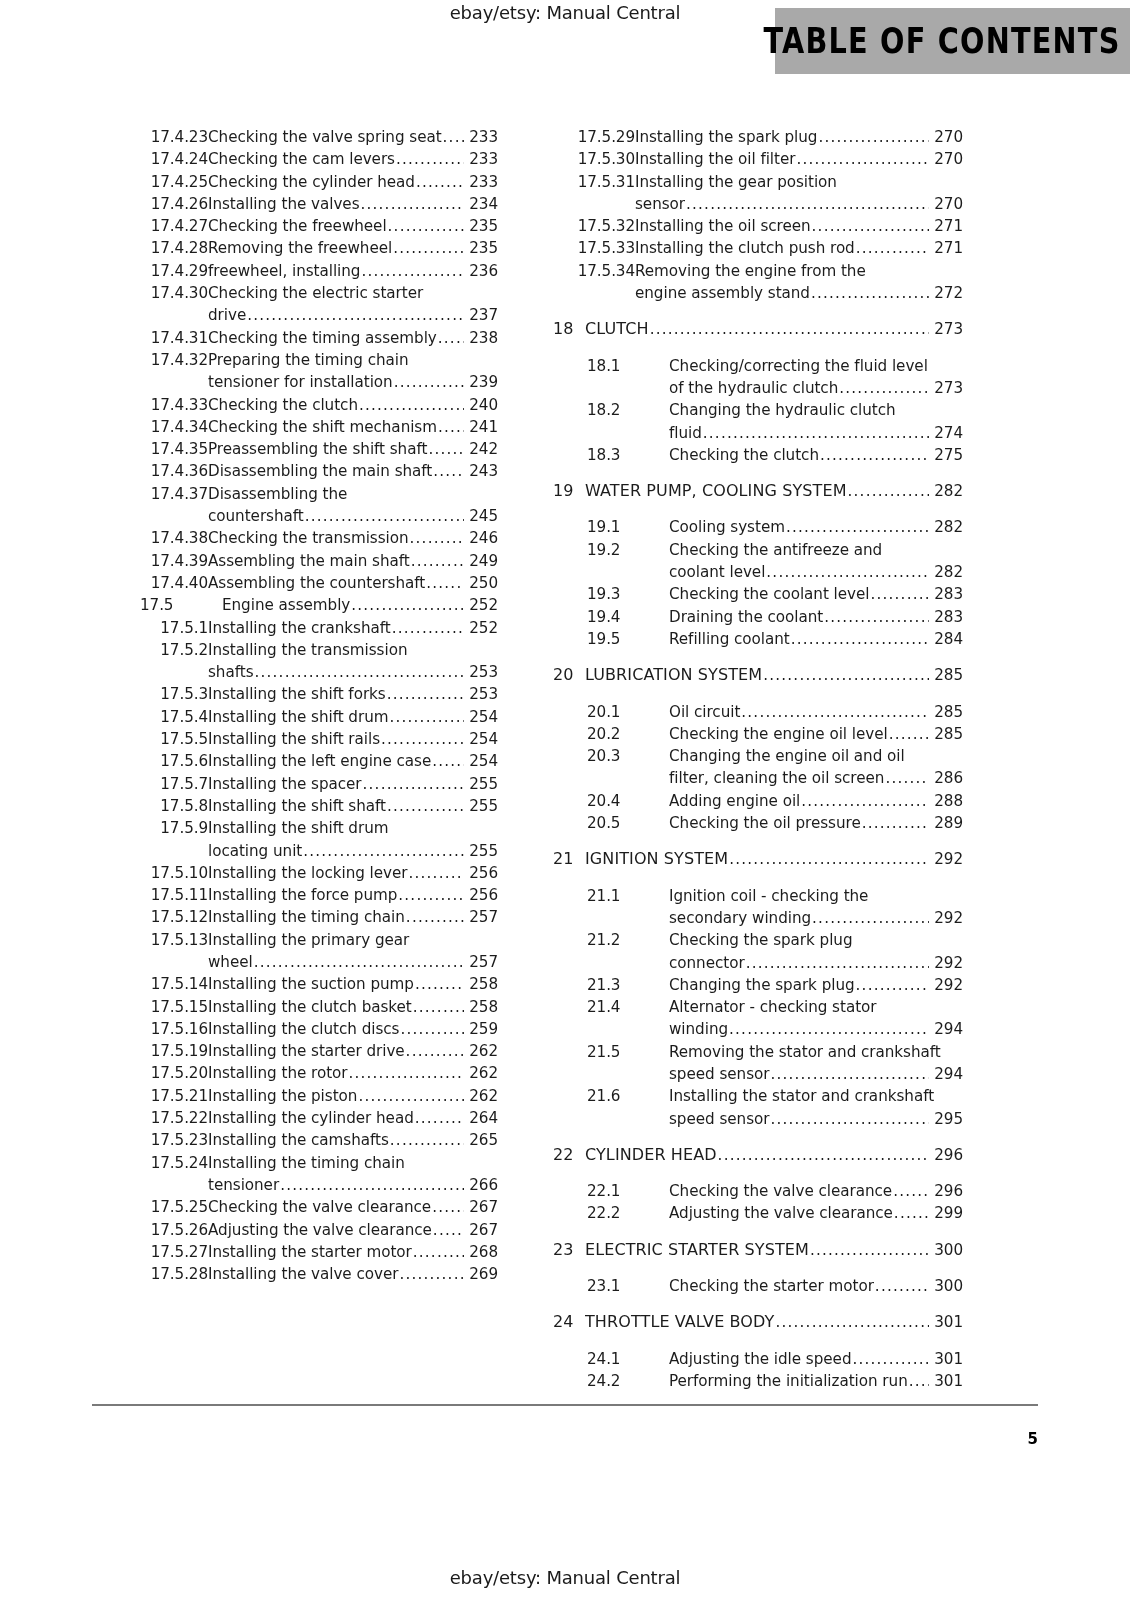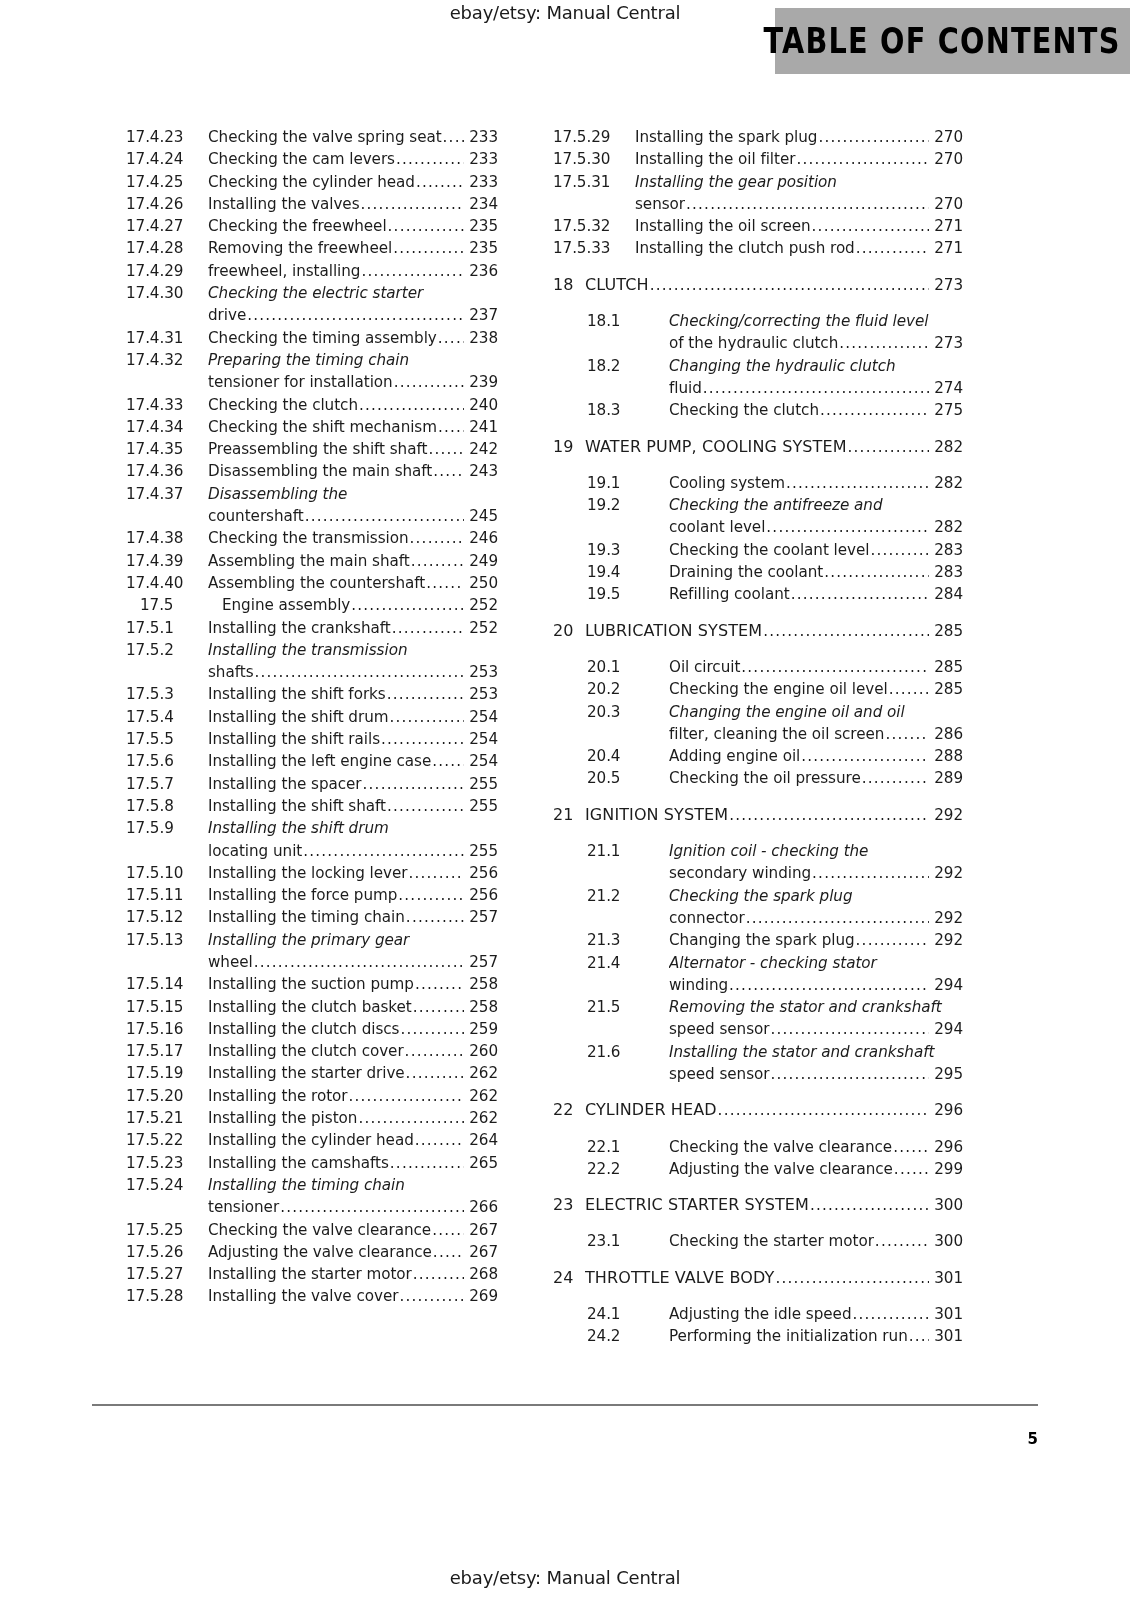--- a/index.html
+++ b/index.html
@@ -83,21 +83,21 @@
     width: 100%;
   }
   .e-num {
     flex: 0 0 auto;
     white-space: nowrap;
     letter-spacing: -0.1px;
   }
   
   .level-chapter .e-num { width: 32px; }
   .level-2 .e-num       { width: 82px; margin-left: 14px; }
-  .level-3 .e-num       { width: 82px; }
+  .level-3 .e-num       { width: 82px; text-align: right; }
   .level-sub .e-num     { width: 82px; margin-left: 34px; }
 
   .e-body {
     flex: 1 1 auto;
     position: relative;
     overflow: hidden;
   }
   .e-line {
     display: flex;
     align-items: baseline;
@@ -123,21 +123,21 @@
   .e-page {
     flex: 0 0 auto;
     width: 34px;
     text-align: right;
     white-space: nowrap;
     letter-spacing: -0.1px;
   }
   
   .e-line.first-wrapped .e-dots,
   .e-line.first-wrapped .e-page { visibility: hidden; }
-  .e-line.first-wrapped .e-title { flex: 1 1 auto; font-style: italic; }
+  .e-line.first-wrapped .e-title { flex: 1 1 auto; }
 
   
   .footer-rule {
     position: absolute;
     left: 92px;
     top: 1404px;
     width: 946px;
     height: 2px;
     background: #7a7a7a;
   }
@@ -616,32 +616,20 @@
             <div class="e-line">
               <span class="e-title">Installing the clutch discs</span>
               <span class="e-dots"></span>
               <span class="e-page">259</span>
             </div>
           </div>
         </div>
       </div>
       <div class="toc-entry level-3">
         <div class="e-row">
-          <span class="e-num">17.5.17</span>
-          <div class="e-body">
-            <div class="e-line">
-              <span class="e-title">Installing the clutch cover</span>
-              <span class="e-dots"></span>
-              <span class="e-page">260</span>
-            </div>
-          </div>
-        </div>
-      </div>
-      <div class="toc-entry level-3">
-        <div class="e-row">
           <span class="e-num">17.5.19</span>
           <div class="e-body">
             <div class="e-line">
               <span class="e-title">Installing the starter drive</span>
               <span class="e-dots"></span>
               <span class="e-page">262</span>
             </div>
           </div>
         </div>
       </div>
@@ -814,20 +802,37 @@
         </div>
       </div>
       <div class="toc-entry level-3">
         <div class="e-row">
           <span class="e-num">17.5.33</span>
           <div class="e-body">
             <div class="e-line">
               <span class="e-title">Installing the clutch push rod</span>
               <span class="e-dots"></span>
               <span class="e-page">271</span>
+            </div>
+          </div>
+        </div>
+      </div>
+      <div class="toc-entry level-3">
+        <div class="e-row">
+          <span class="e-num">17.5.34</span>
+          <div class="e-body">
+            <div class="e-line first-wrapped">
+              <span class="e-title">Removing the engine from the</span>
+              <span class="e-dots"></span>
+              <span class="e-page"></span>
+            </div>
+            <div class="e-line">
+              <span class="e-title">engine assembly stand</span>
+              <span class="e-dots"></span>
+              <span class="e-page">272</span>
             </div>
           </div>
         </div>
       </div>
       <div class="toc-entry level-chapter">
         <div class="e-row">
           <span class="e-num">18</span>
           <div class="e-body">
             <div class="e-line">
               <span class="e-title">CLUTCH</span>

